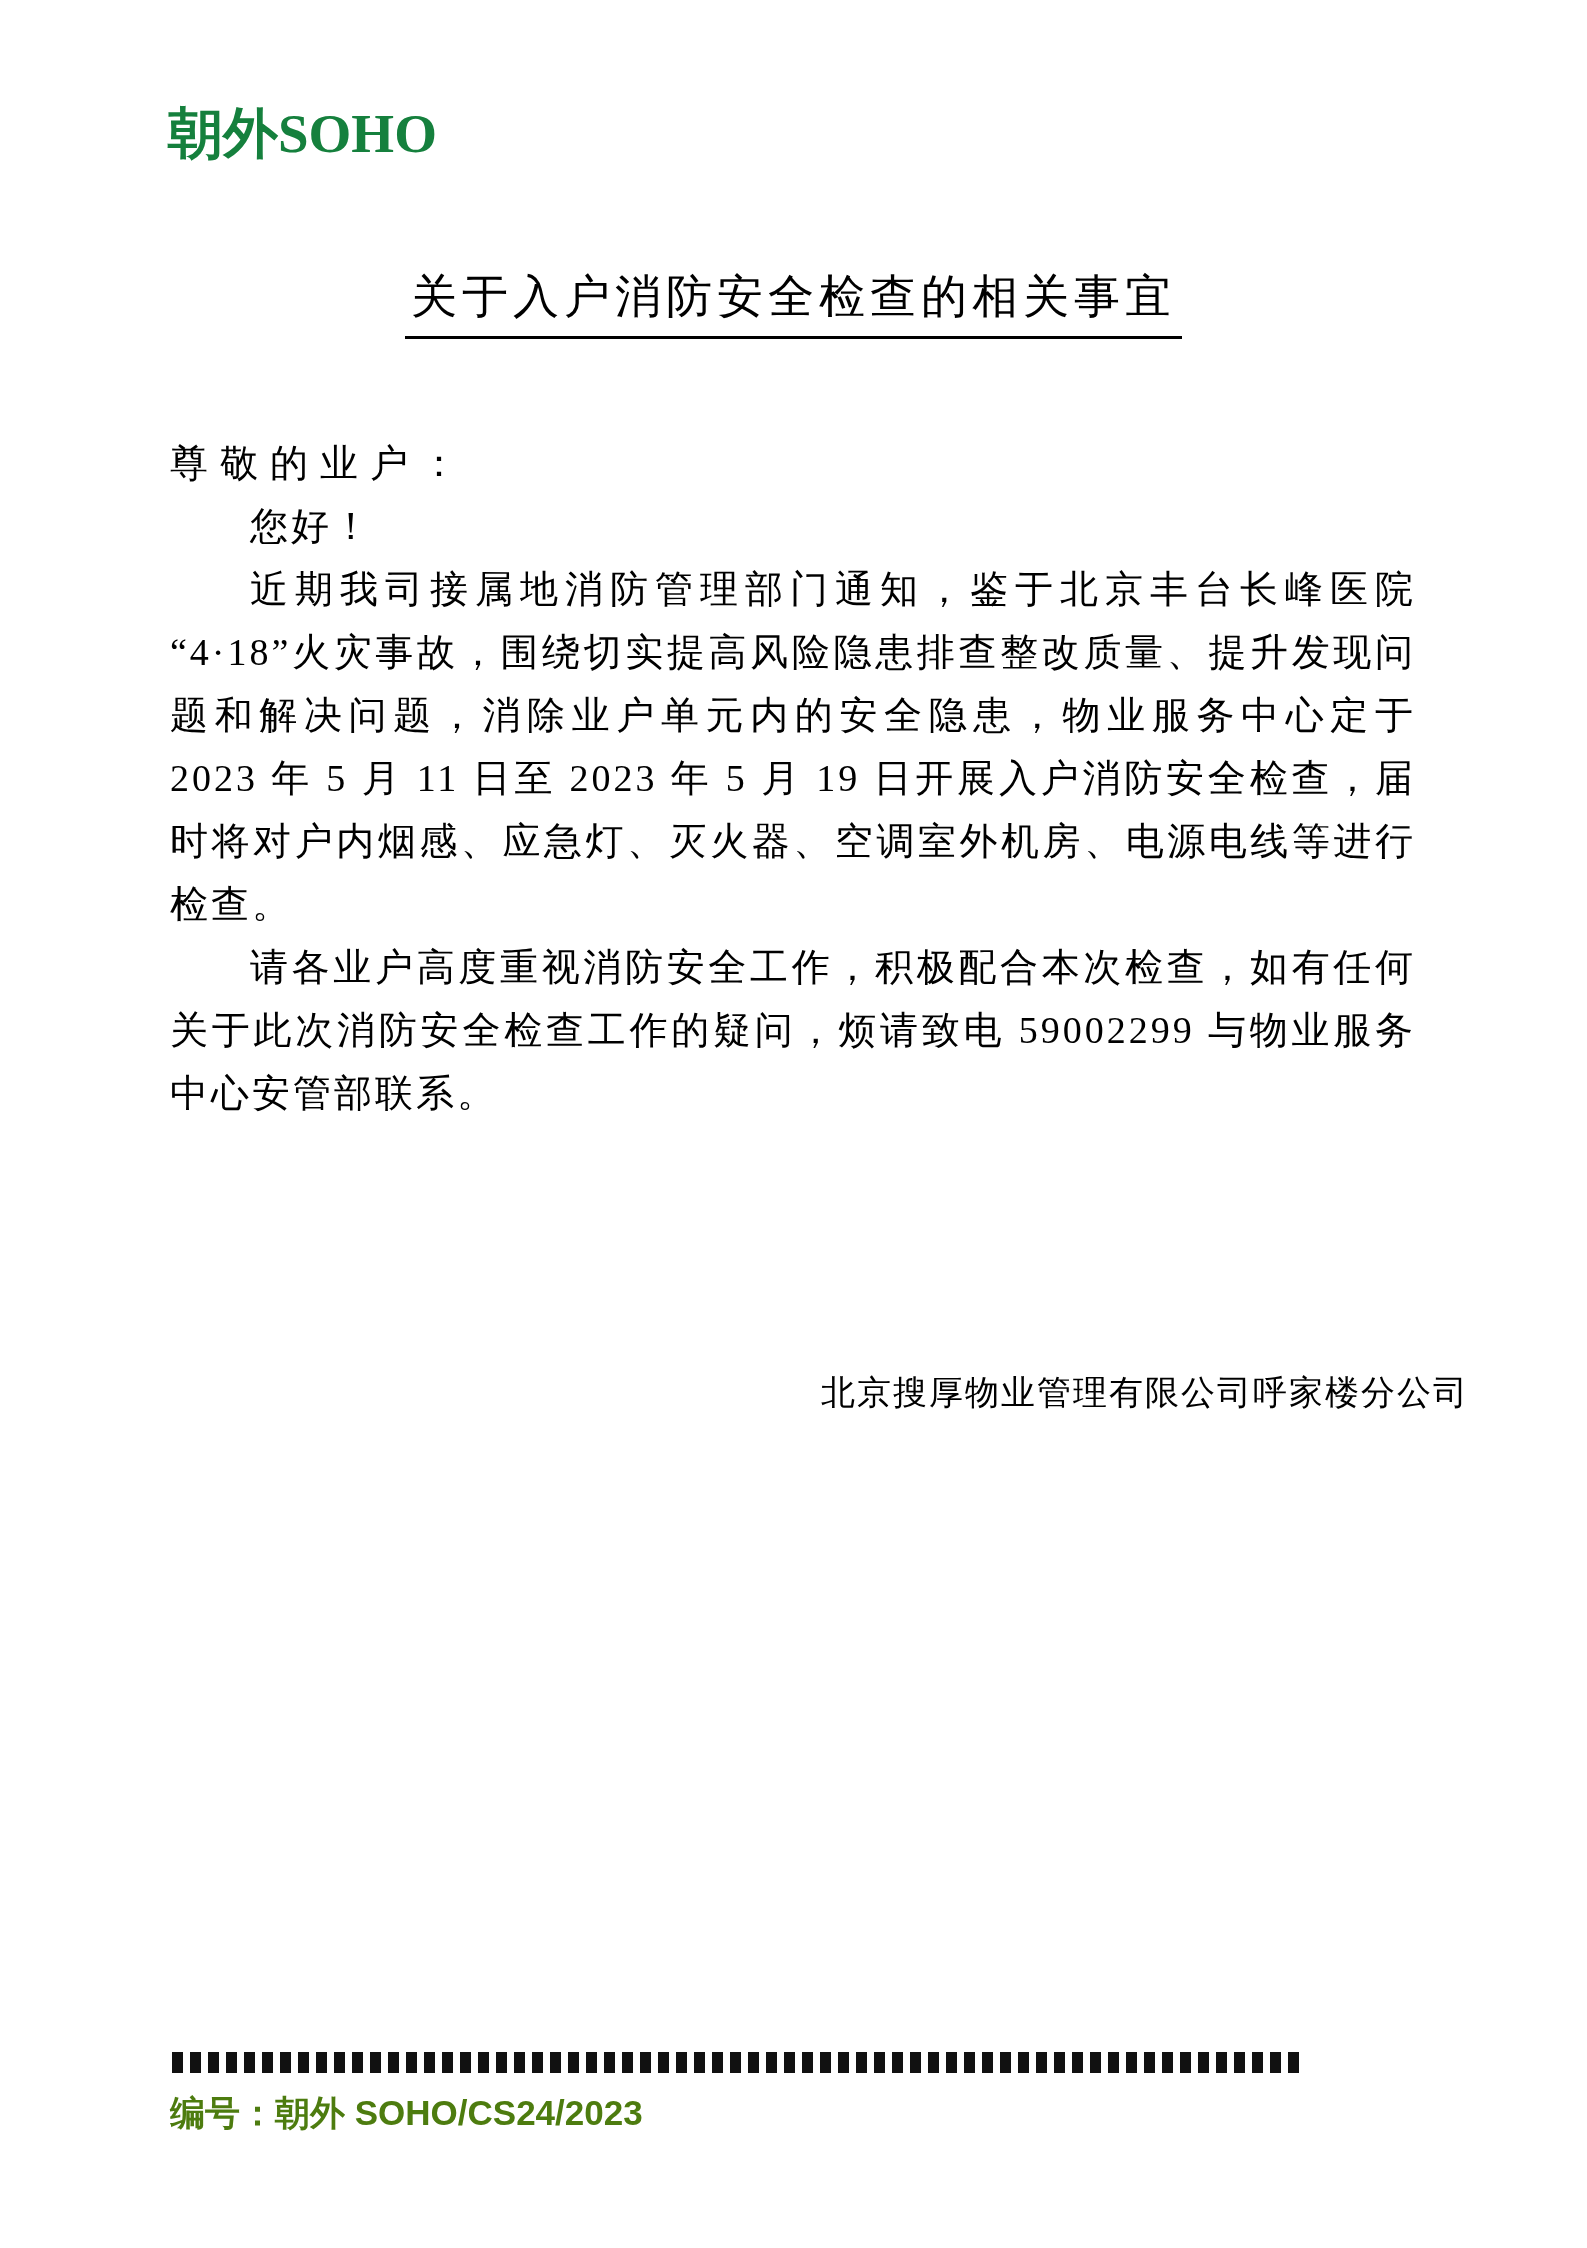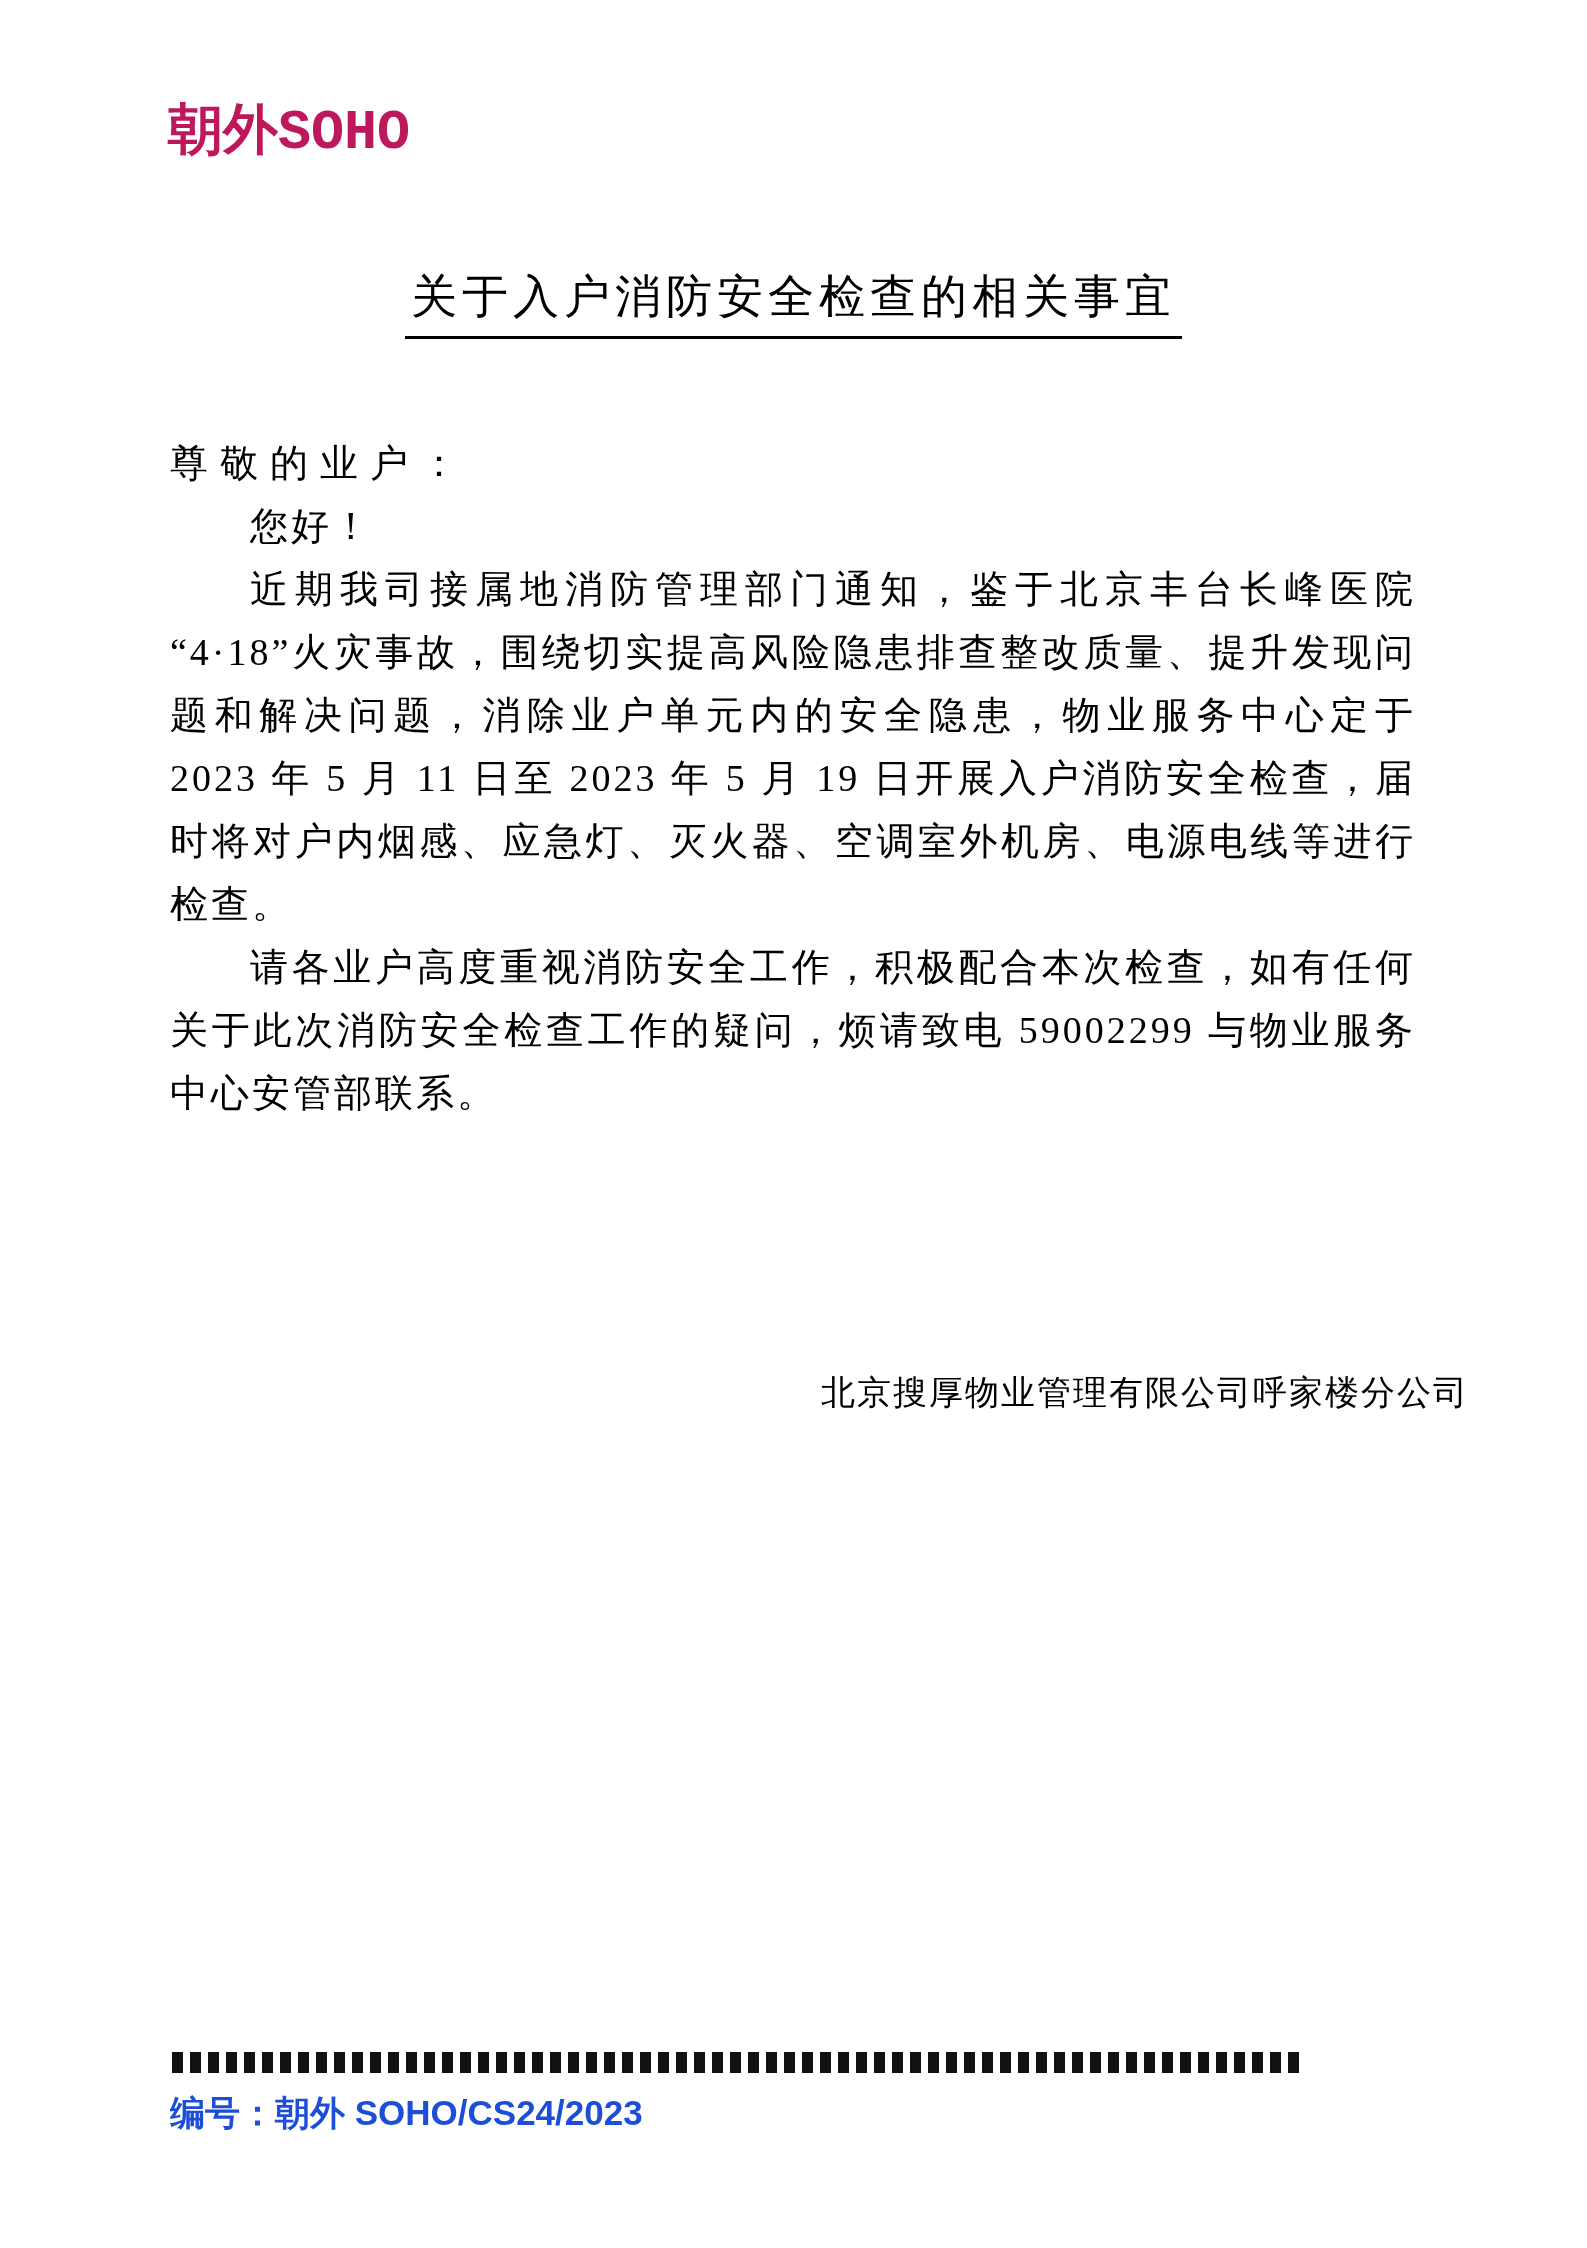--- a/index.html
+++ b/index.html
@@ -10,25 +10,25 @@
     margin:0 auto;
     background:#ffffff;
     overflow:hidden;
     font-family:"Liberation Serif","DejaVu Serif",serif;
     color:#000;
   }
   .logo{
     position:absolute;
     left:168px;
     top:104px;
-    font-family:Liberation Mono, monospace;
+    font-family:Liberation Serif, serif;
     font-weight:800;
     font-size:55px;
     line-height:60px;
-    color:#be185d;
+    color:#15803d;
     letter-spacing:0px;
   }
   .title-row{
     position:absolute;
     left:0;
     top:266px;
     width:100%;
     text-align:center;
   }
   .title{
@@ -75,21 +75,21 @@
     background:repeating-linear-gradient(to right,#111 0px,#111 11px,transparent 11px,transparent 18px);
   }
   .doc-number{
     position:absolute;
     left:170px;
     top:2090px;
     font-family:"Liberation Sans","DejaVu Sans",sans-serif;
     font-weight:bold;
     font-size:35px;
     letter-spacing:0px;
-    color:#1d4ed8;
+    color:#4d7c0f;
   }
 </style>
 </head>
 <body>
 
 <div class="page">
 
   <div class="logo">朝外SOHO</div>
 
   <div class="title-row">

